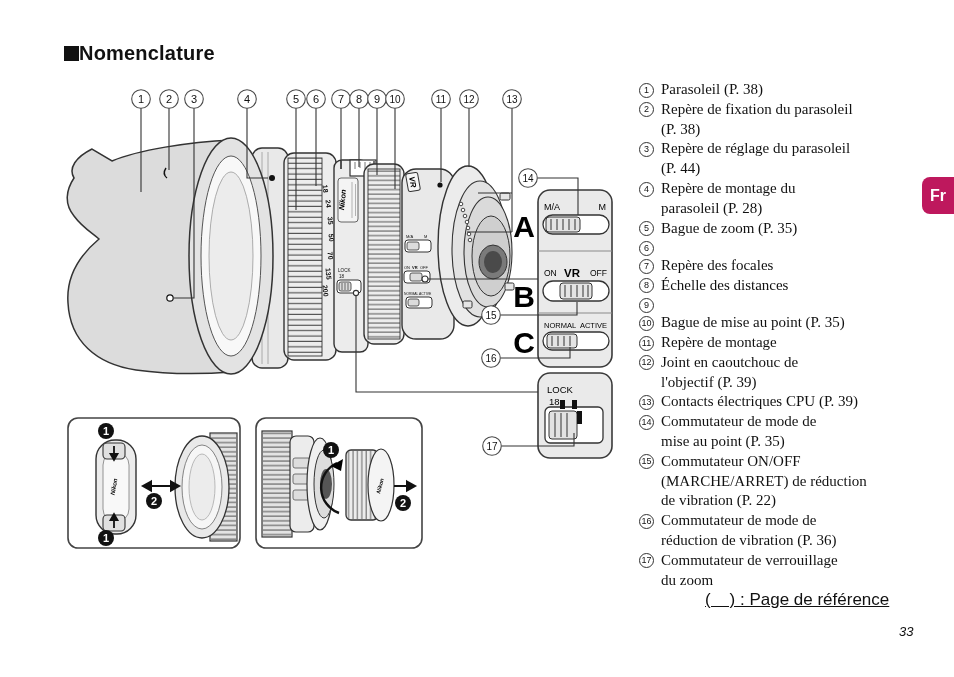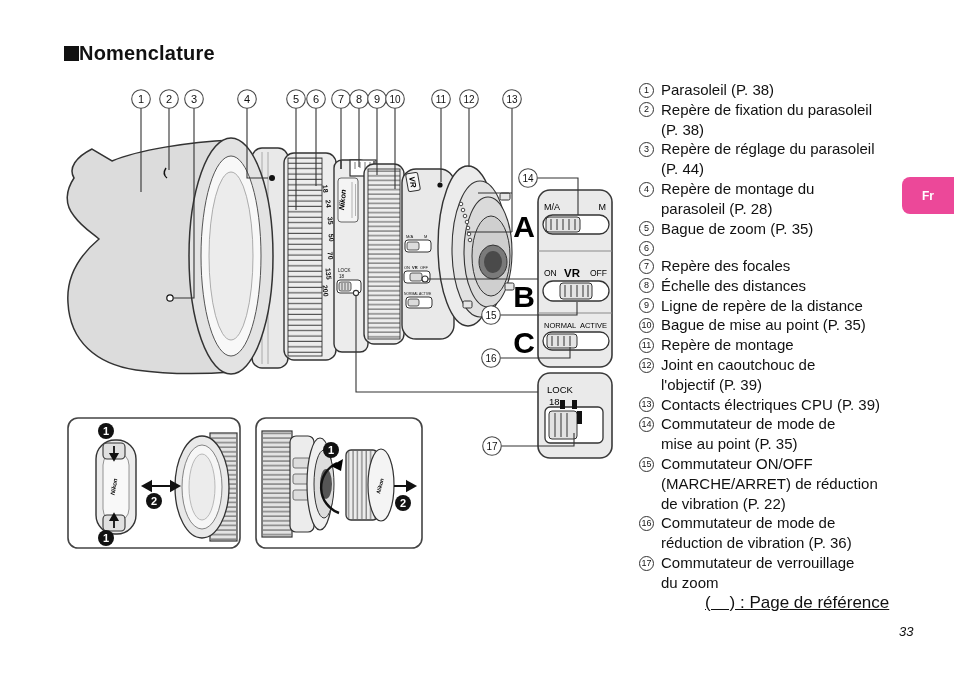--- a/index.html
+++ b/index.html
@@ -9,26 +9,26 @@
   }
   
   .doc-title{position:absolute;left:64px;top:42px;display:flex;align-items:center;gap:0;}
   .doc-title .sq{width:15px;height:15px;background:#111;display:inline-block;}
   .doc-title .t{font-size:20px;font-weight:bold;letter-spacing:.2px;}
   
   .parts-list{position:absolute;left:639px;top:80px;width:256px;}
   .pl-item{display:flex;align-items:flex-start;gap:7px;font-size:15px;line-height:19.8px;}
   .pl-num{flex:0 0 auto;width:13px;height:13px;margin-top:2.6px;border:1px solid #333;border-radius:50%;
     display:flex;align-items:center;justify-content:center;font-size:9px;line-height:1;color:#111;}
-  .pl-text{white-space:pre-line;}
+  .pl-text{white-space:pre-line;font-family:Liberation Serif, serif;}
   .ref-note{font-size:17px;line-height:19.8px;padding-left:66px;white-space:pre;text-decoration:underline;}
   
-  .lang-tab{position:absolute;right:0;top:177px;width:52px;height:37px;background:#ec4899;
+  .lang-tab{position:absolute;right:0;top:177px;width:32px;height:37px;background:#be185d;
     border-radius:8px 0 0 8px;display:flex;align-items:center;justify-content:center;
-    color:#fff;font-weight:bold;font-size:12px;}
+    color:#fff;font-weight:bold;font-size:16px;}
   .page-num{position:absolute;left:899px;top:624px;font-size:13px;font-style:italic;}
   svg text{font-family:"Liberation Sans",sans-serif;}
 </style>
 </head>
 <body>
 
 <div class="page">
 
   <div class="doc-title">
     <span class="sq"></span>
@@ -389,21 +389,20 @@
     <div class="pl-item">
         <span class="pl-num">7</span>
         <span class="pl-text">Repère des focales</span>
       </div>
     <div class="pl-item">
         <span class="pl-num">8</span>
         <span class="pl-text">Échelle des distances</span>
       </div>
     <div class="pl-item">
         <span class="pl-num">9</span>
-        <span class="pl-text">Ligne de repère de la distance</span>
       </div>
     <div class="pl-item">
         <span class="pl-num">10</span>
         <span class="pl-text">Bague de mise au point (P. 35)</span>
       </div>
     <div class="pl-item">
         <span class="pl-num">11</span>
         <span class="pl-text">Repère de montage</span>
       </div>
     <div class="pl-item">

